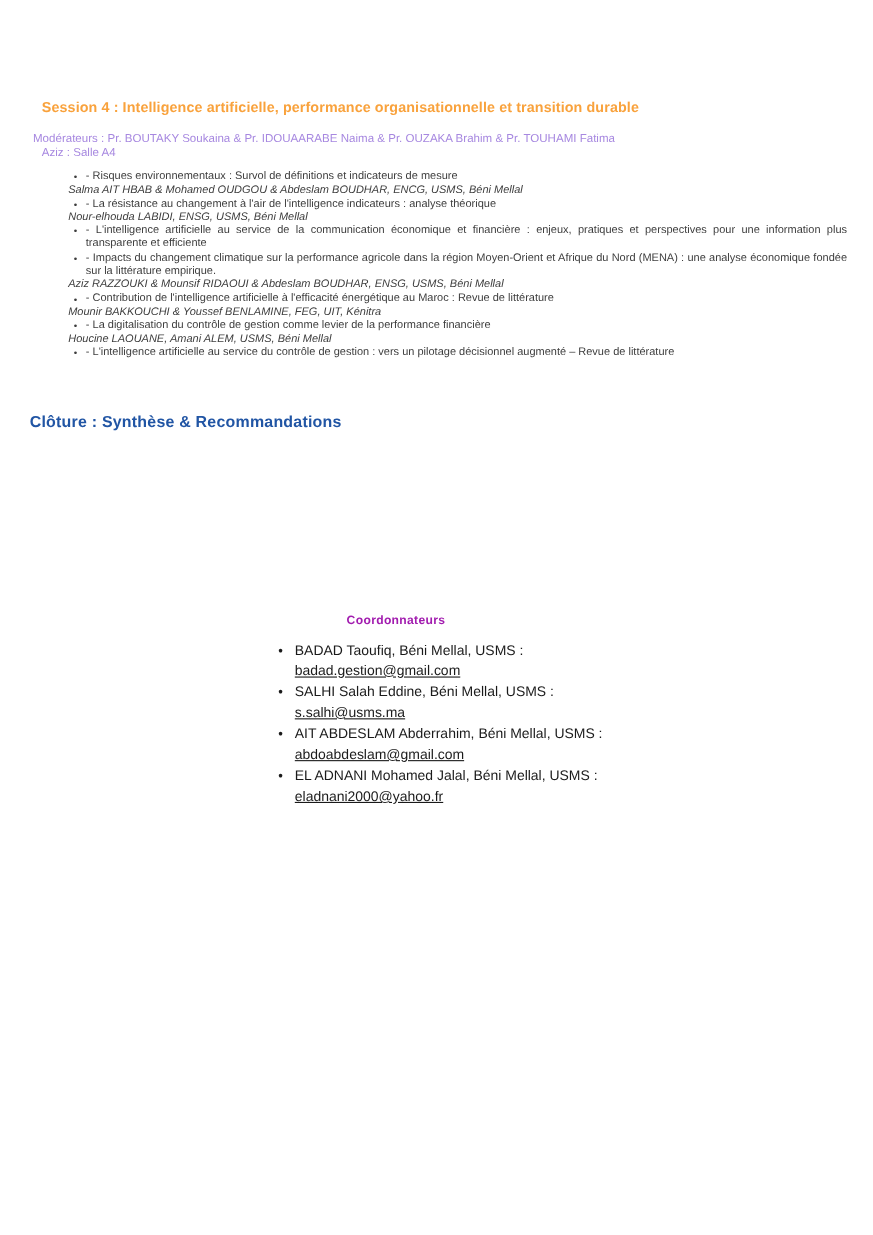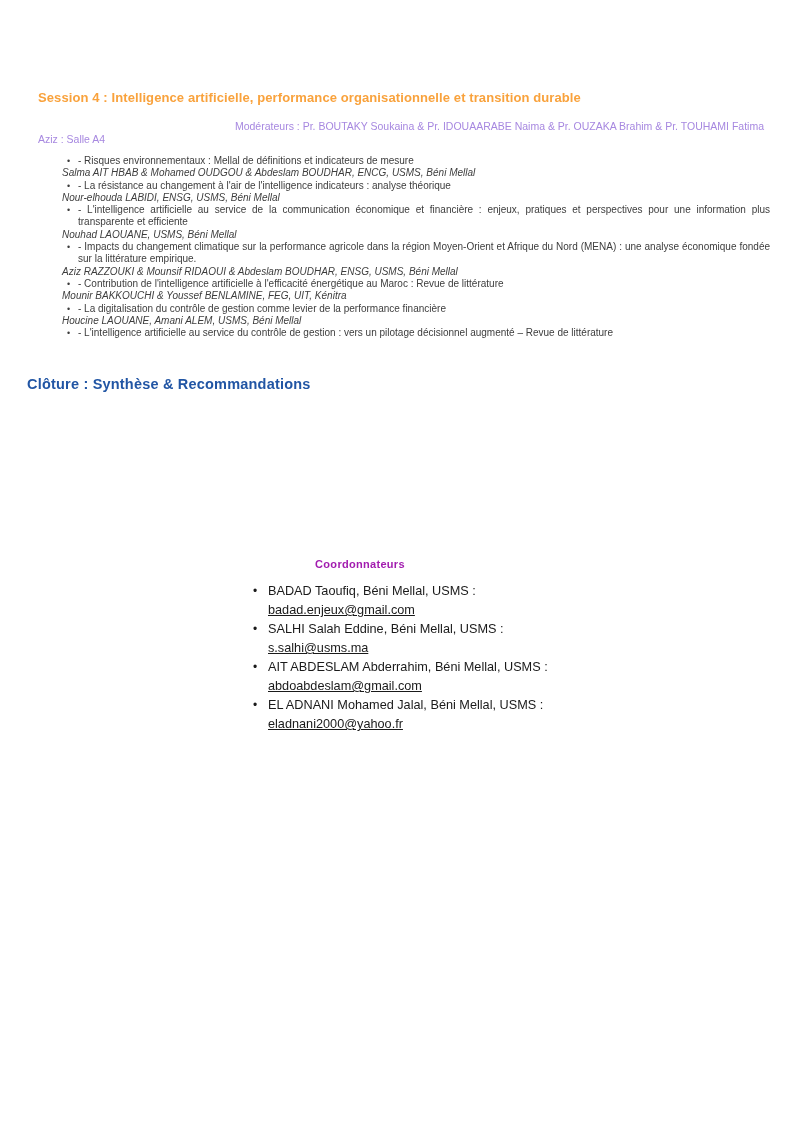--- a/index.html
+++ b/index.html
@@ -11,22 +11,22 @@
     overflow:hidden;
     margin-top:24px;
   }
   
   .session-header{
     position:absolute;left:38px;top:66px;width:724px;
     font-size:13px;font-weight:bold;color:#F9A23C;
     letter-spacing:.1px;
   }
   .moderators{
-    position:absolute;left:40px;top:96px;width:724px;
-    font-size:10.5px;color:#A788E0;line-height:12.5px;text-align:right;
+    position:absolute;left:30px;top:96px;width:724px;
+    font-size:10.5px;color:#A788E0;line-height:12.5px;
   }
   .location{
     position:absolute;left:38px;top:109px;width:724px;
     font-size:10.5px;color:#A788E0;line-height:12.5px;
   }
   
   .presentations{
     position:absolute;left:62px;top:131px;width:708px;
     font-size:10px;color:#3d3d3d;line-height:12.3px;
   }
@@ -80,32 +80,31 @@
 
 <div class="page">
 
   <div class="session-header">Session 4 : Intelligence artificielle, performance organisationnelle et transition durable</div>
   <div class="moderators">Modérateurs : Pr. BOUTAKY Soukaina &amp; Pr. IDOUAARABE Naima &amp; Pr. OUZAKA Brahim &amp; Pr. TOUHAMI Fatima</div>
   <div class="location">Aziz : Salle A4</div>
 
   <div class="presentations">
 
     <div class="pres">
-      <div class="pres-title"><span class="bullet">•</span><span>- Risques environnementaux : Mellal de définitions et indicateurs de mesure</span></div>
+      <div class="pres-title"><span class="bullet">•</span><span>- Risques environnementaux : Survol de définitions et indicateurs de mesure</span></div>
       <div class="pres-authors">Salma AIT HBAB &amp; Mohamed OUDGOU &amp; Abdeslam BOUDHAR, ENCG, USMS, Béni Mellal</div>
     </div>
 
     <div class="pres">
       <div class="pres-title"><span class="bullet">•</span><span>- La résistance au changement à l'air de l'intelligence indicateurs : analyse théorique</span></div>
       <div class="pres-authors">Nour-elhouda LABIDI, ENSG, USMS, Béni Mellal</div>
     </div>
 
     <div class="pres">
       <div class="pres-title"><span class="bullet">•</span><span>- L'intelligence artificielle au service de la communication économique et financière : enjeux, pratiques et perspectives pour une information plus transparente et efficiente</span></div>
-      <div class="pres-authors">Nouhad LAOUANE, USMS, Béni Mellal</div>
     </div>
 
     <div class="pres">
       <div class="pres-title"><span class="bullet">•</span><span>- Impacts du changement climatique sur la performance agricole dans la région Moyen-Orient et Afrique du Nord (MENA) : une analyse économique fondée sur la littérature empirique.</span></div>
       <div class="pres-authors">Aziz RAZZOUKI &amp; Mounsif RIDAOUI &amp; Abdeslam BOUDHAR, ENSG, USMS, Béni Mellal</div>
     </div>
 
     <div class="pres">
       <div class="pres-title"><span class="bullet">•</span><span>- Contribution de l'intelligence artificielle à l'efficacité énergétique au Maroc : Revue de littérature</span></div>
       <div class="pres-authors">Mounir BAKKOUCHI &amp; Youssef BENLAMINE, FEG, UIT, Kénitra</div>
@@ -124,21 +123,21 @@
 
   <div class="closing">Clôture : Synthèse &amp; Recommandations</div>
 
   <div class="coord-title">Coordonnateurs</div>
 
   <div class="coordinators">
 
     <div class="coord-item">
       <span class="bullet">•</span>
       <span>BADAD Taoufiq, Béni Mellal, USMS :</span><br>
-      <span class="coord-email">badad.enjeux@gmail.com</span>
+      <span class="coord-email">badad.gestion@gmail.com</span>
     </div>
 
     <div class="coord-item">
       <span class="bullet">•</span>
       <span>SALHI Salah Eddine, Béni Mellal, USMS :</span><br>
       <span class="coord-email">s.salhi@usms.ma</span>
     </div>
 
     <div class="coord-item">
       <span class="bullet">•</span>

